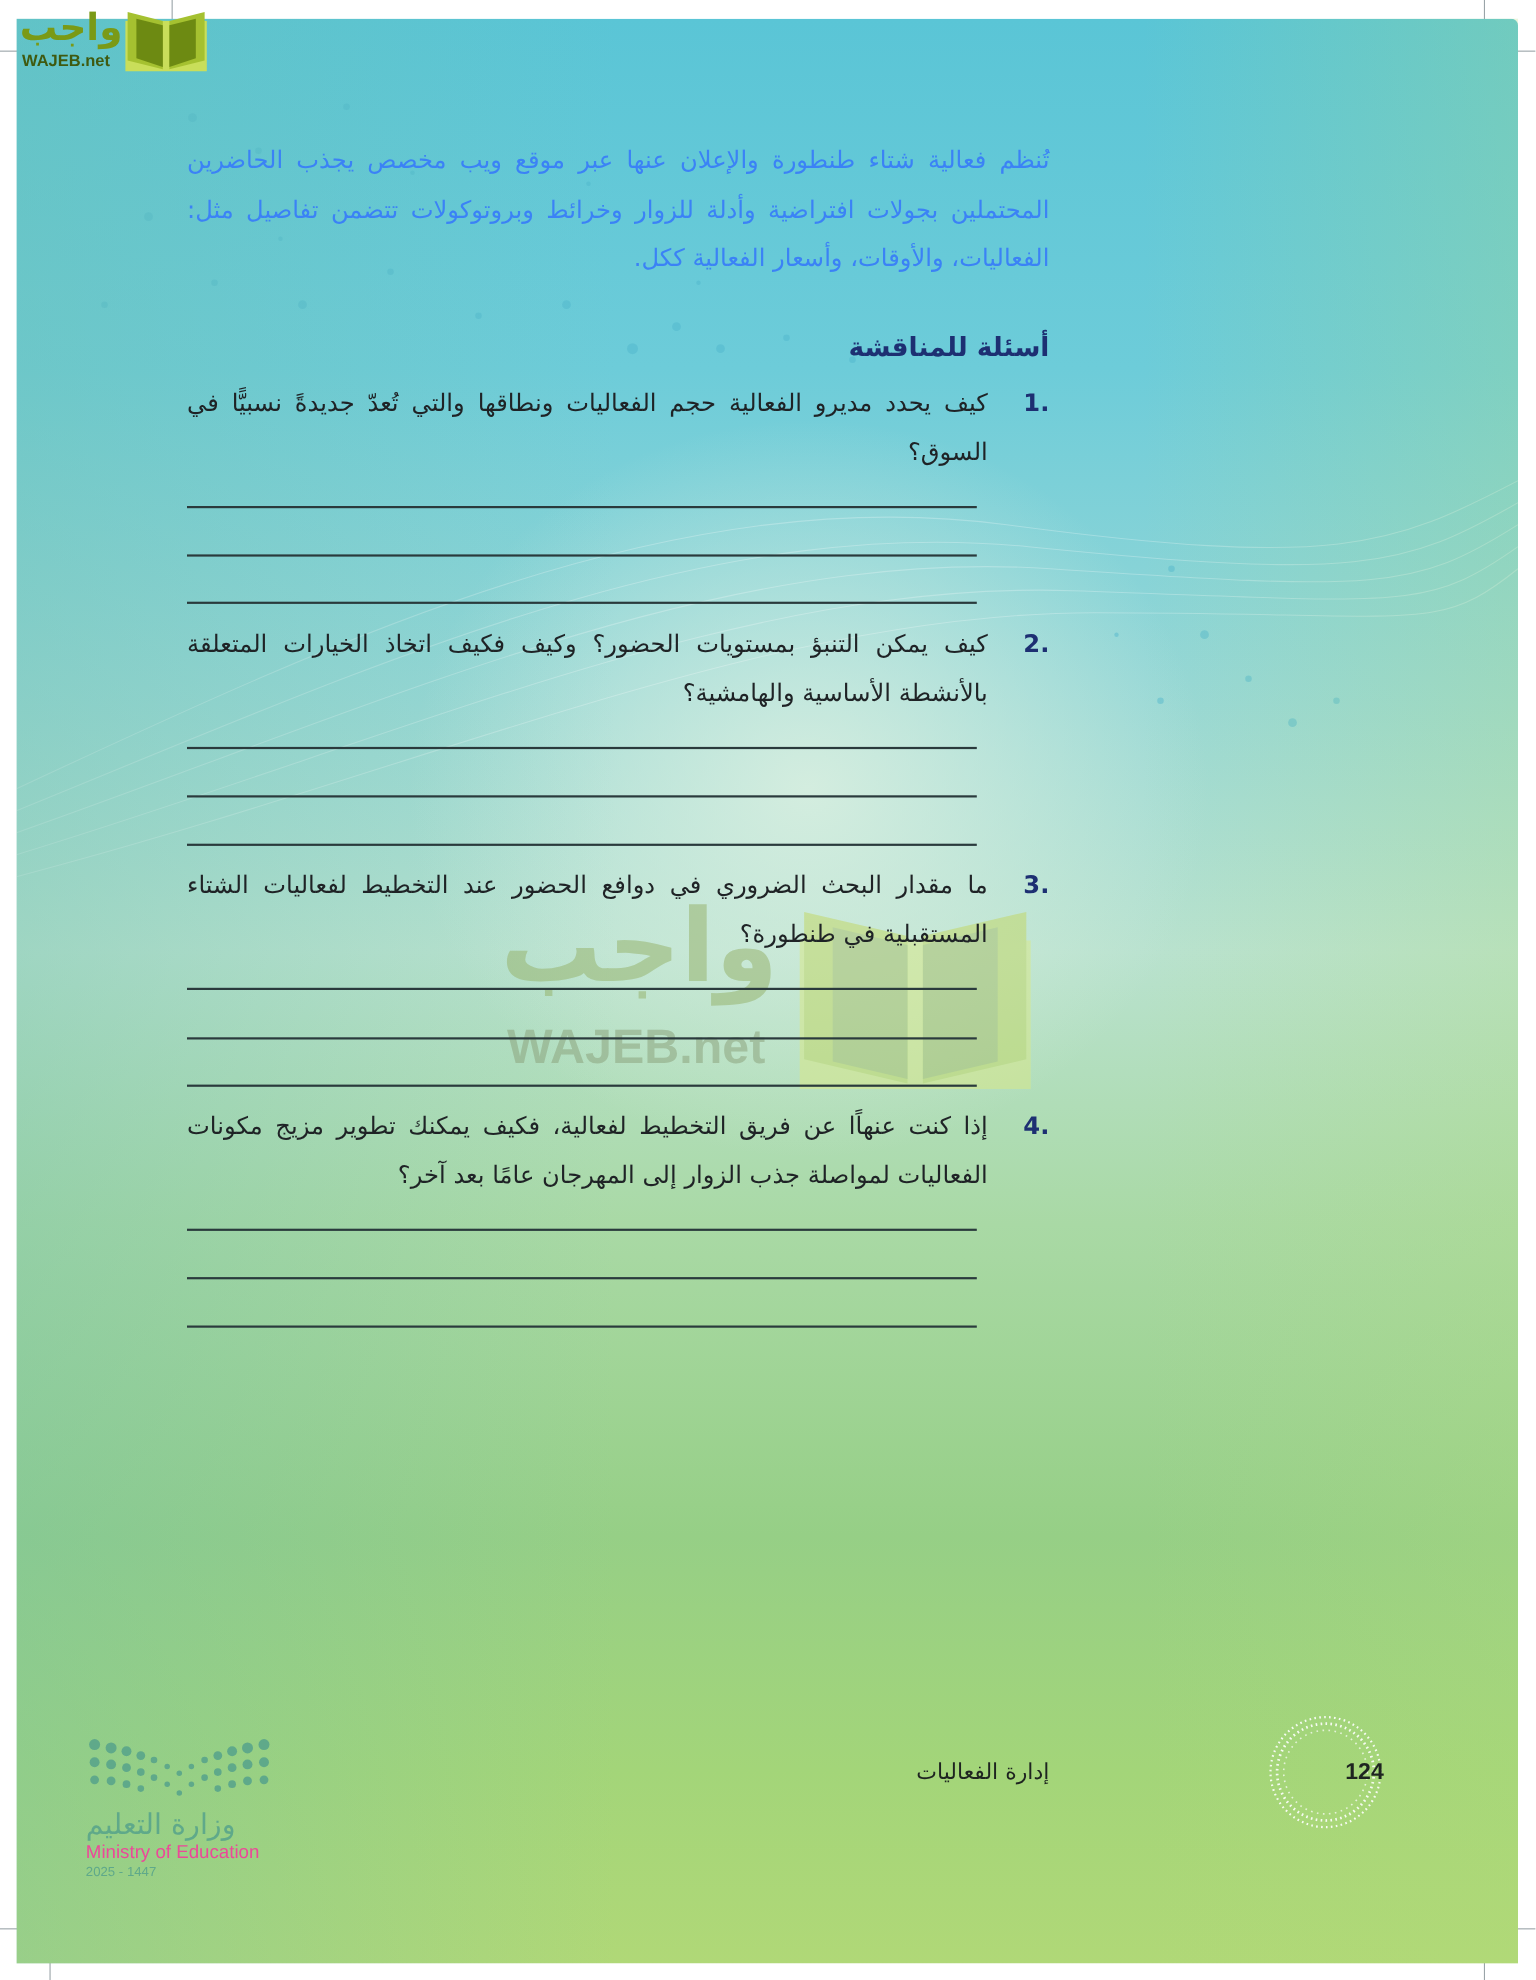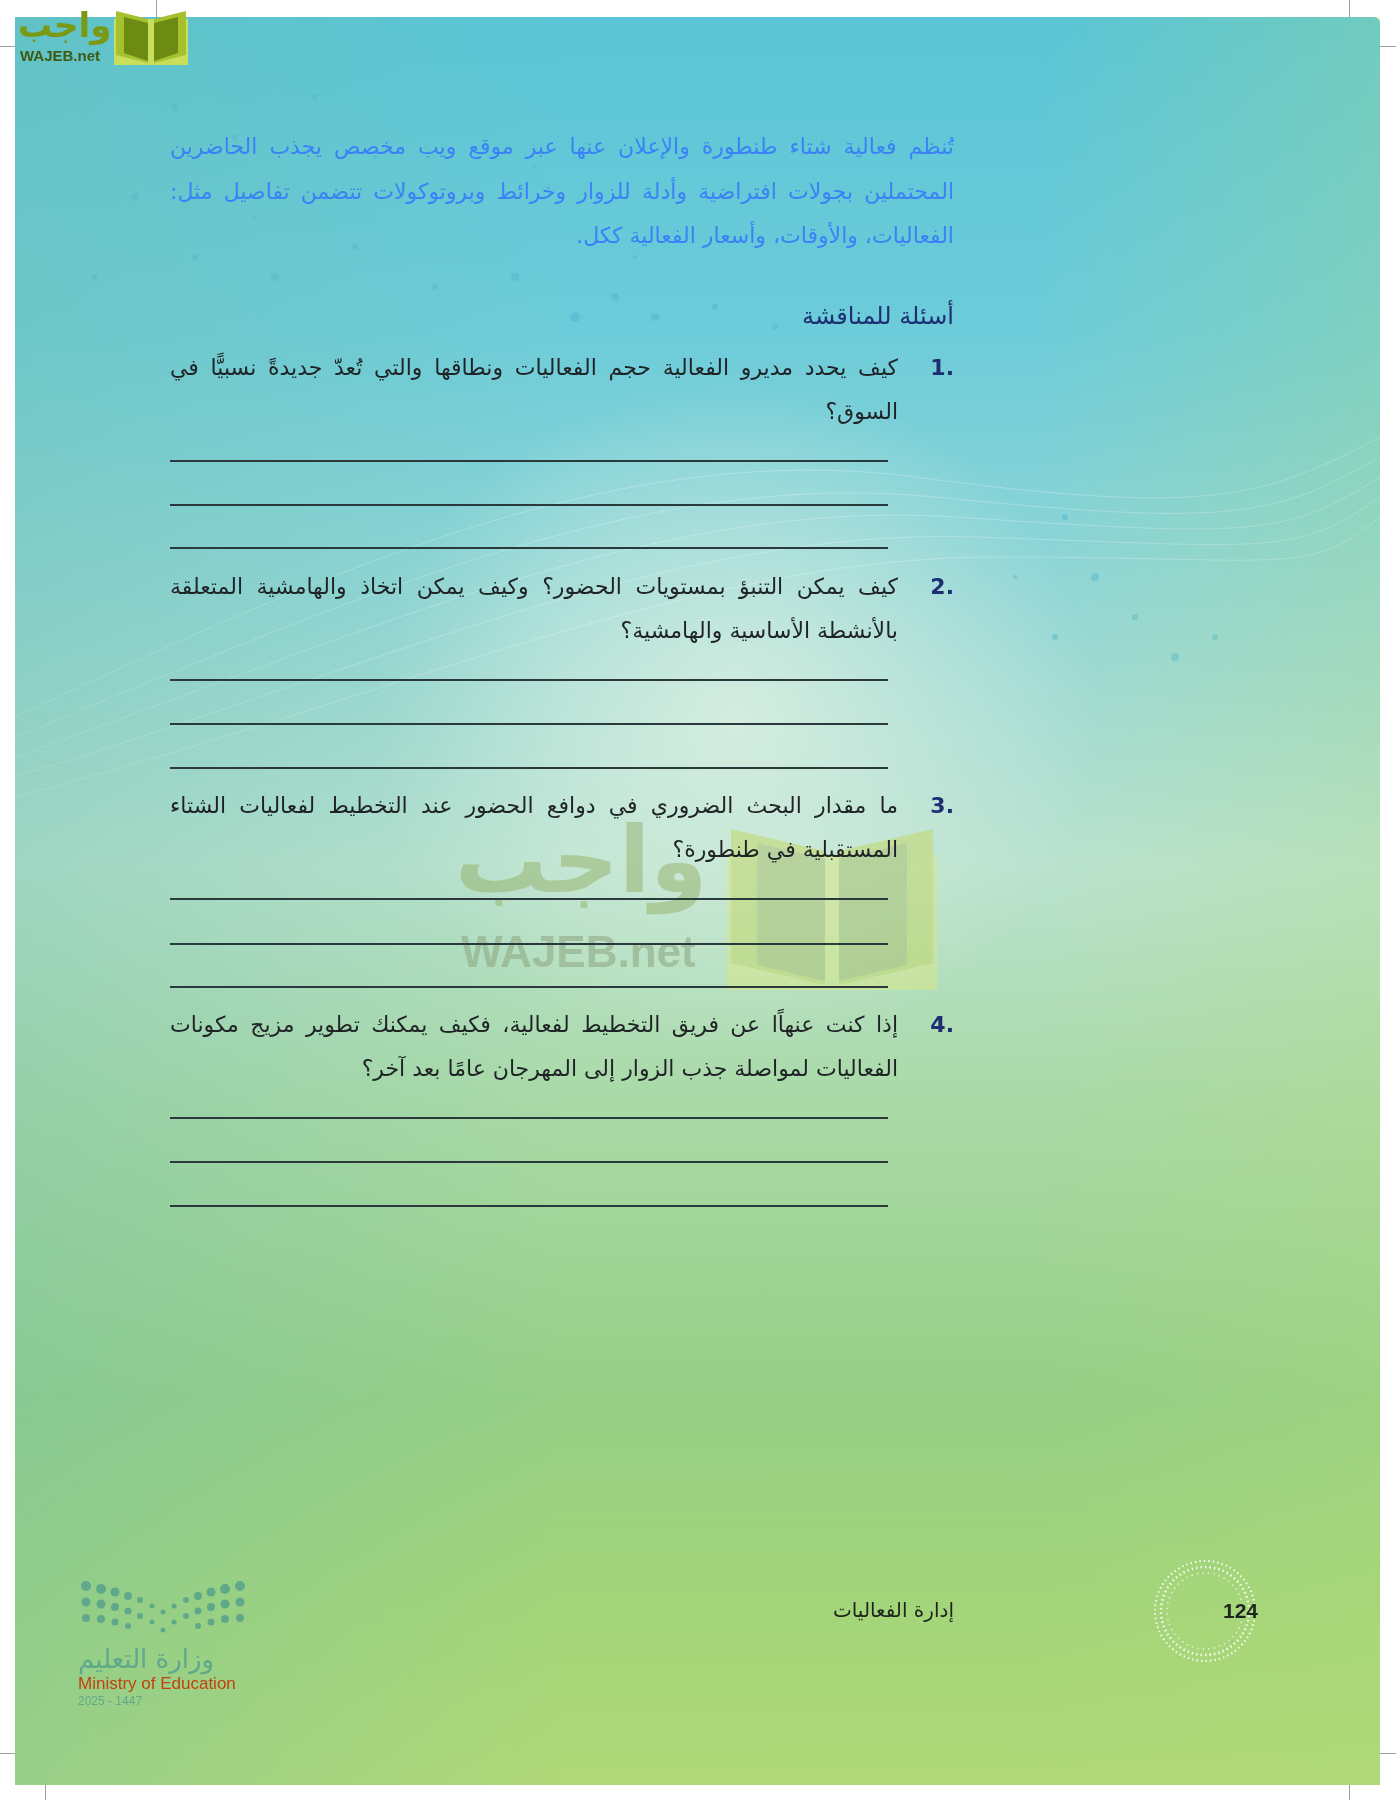--- a/index.html
+++ b/index.html
@@ -10,32 +10,32 @@
                         linear-gradient(180deg, #5ac5d6 0%, #6dccd9 18%, #95d7d6 34%, #b9e2cf 48%, #a9d9a5 62%, #96cf86 78%, #a3d579 90%, #b0d877 100%);
             border-radius:0 6px 0 0; }
     .page::after { content:""; position:absolute; left:0; top:0; width:100%; height:100%;
             background: linear-gradient(90deg, rgba(110,190,170,0.35) 0%, rgba(255,255,255,0) 40%, rgba(255,255,255,0) 75%, rgba(180,220,120,0.25) 100%);
             pointer-events:none; }
     .dots { position:absolute; left:0; top:0; width:100%; height:100%; pointer-events:none; }
     .crop { position:absolute; background:#9aa4a8; }
     .rtl { direction:rtl; text-align:right; }
     .intro { position:absolute; left:170px; top:125px; width:784px; font-size:22px; line-height:44.5px;
              color:#3b82f6; text-align:justify; text-align-last:right; }
-    .heading { position:absolute; right:442px; top:302px; font-size:24px; font-weight:normal; color:#1d2f72; }
+    .heading { position:absolute; right:442px; top:302px; font-size:24px; font-weight:bold; color:#1d2f72; }
     .q { position:absolute; left:170px; width:784px; font-size:22px; line-height:44px; color:#1f2326; }
     .q .num { position:absolute; right:0; top:0; color:#1d2f72; font-weight:bold; direction:ltr; }
     .q .txt { margin-right:56px; display:block; text-align:justify; text-align-last:right; }
     .line { position:absolute; left:170px; width:718px; height:2px; background:#2a3a3c; }
     .footer-title { position:absolute; right:442px; top:1598px; font-size:20px; font-weight:normal; color:#1e2420; }
     .page-num-wrap { position:absolute; left:1152px; top:1558px; width:106px; height:106px; }
     .page-num { position:absolute; left:0; top:0; width:106px; height:106px; line-height:106px; text-align:right;
                 font-size:21px; font-weight:bold; color:#1e2420; font-family:"Liberation Sans", sans-serif; }
     .moe { position:absolute; left:78px; top:1580px; width:170px; }
     .moe-ar { font-size:26px; color:#5fa98a; direction:rtl; text-align:left; margin-top:0; letter-spacing:1px; }
-    .moe-en { font-size:17px; color:#c2410c; font-family:"Liberation Sans", sans-serif; margin-top:0px; }
+    .moe-en { font-size:17px; color:#ec4899; font-family:"Liberation Sans", sans-serif; margin-top:0px; }
     .moe-yr { font-size:12px; color:#5fa98a; font-family:"Liberation Sans", sans-serif; }
     .logo-top { position:absolute; left:8px; top:5px; width:180px; height:60px; }
     .logo-ar { position:absolute; left:10px; top:0px; font-size:34px; font-weight:bold; color:#7a9a16; direction:rtl; }
     .logo-en { position:absolute; left:12px; top:42px; font-size:15px; font-weight:bold; color:#3f5a10; font-family:"Liberation Sans", sans-serif; }
     .wm { position:absolute; left:455px; top:815px; width:500px; height:175px; pointer-events:none; opacity:0.55; }
     .wm-ar { position:absolute; left:0; top:-8px; font-size:92px; font-weight:bold; color:#98b570; direction:rtl; }
     .wm-en { position:absolute; left:6px; top:112px; font-size:44px; font-weight:bold; color:#8da57f; font-family:"Liberation Sans", sans-serif; }
   </style>
 </head>
 <body>
@@ -109,21 +109,21 @@
 <div class="q rtl" style="top:346px;">
   <span class="num">1.</span>
   <span class="txt">كيف يحدد مديرو الفعالية حجم الفعاليات ونطاقها والتي تُعدّ جديدةً نسبيًّا في السوق؟</span>
 </div>
 <div class="line" style="top:460px;"></div>
 <div class="line" style="top:504px;"></div>
 <div class="line" style="top:547px;"></div>
 
 <div class="q rtl" style="top:565px;">
   <span class="num">2.</span>
-  <span class="txt">كيف يمكن التنبؤ بمستويات الحضور؟ وكيف يمكن اتخاذ والهامشية المتعلقة بالأنشطة الأساسية والهامشية؟</span>
+  <span class="txt">كيف يمكن التنبؤ بمستويات الحضور؟ وكيف فكيف اتخاذ الخيارات المتعلقة بالأنشطة الأساسية والهامشية؟</span>
 </div>
 <div class="line" style="top:679px;"></div>
 <div class="line" style="top:723px;"></div>
 <div class="line" style="top:767px;"></div>
 
 <div class="wm">
   <span class="wm-ar">واجب</span>
   <span class="wm-en">WAJEB.net</span>
   <svg style="position:absolute;left:262px;top:0;" width="230" height="175" viewBox="0 0 230 175">
     <rect x="10" y="40" width="210" height="135" fill="#d8e88a"></rect>

